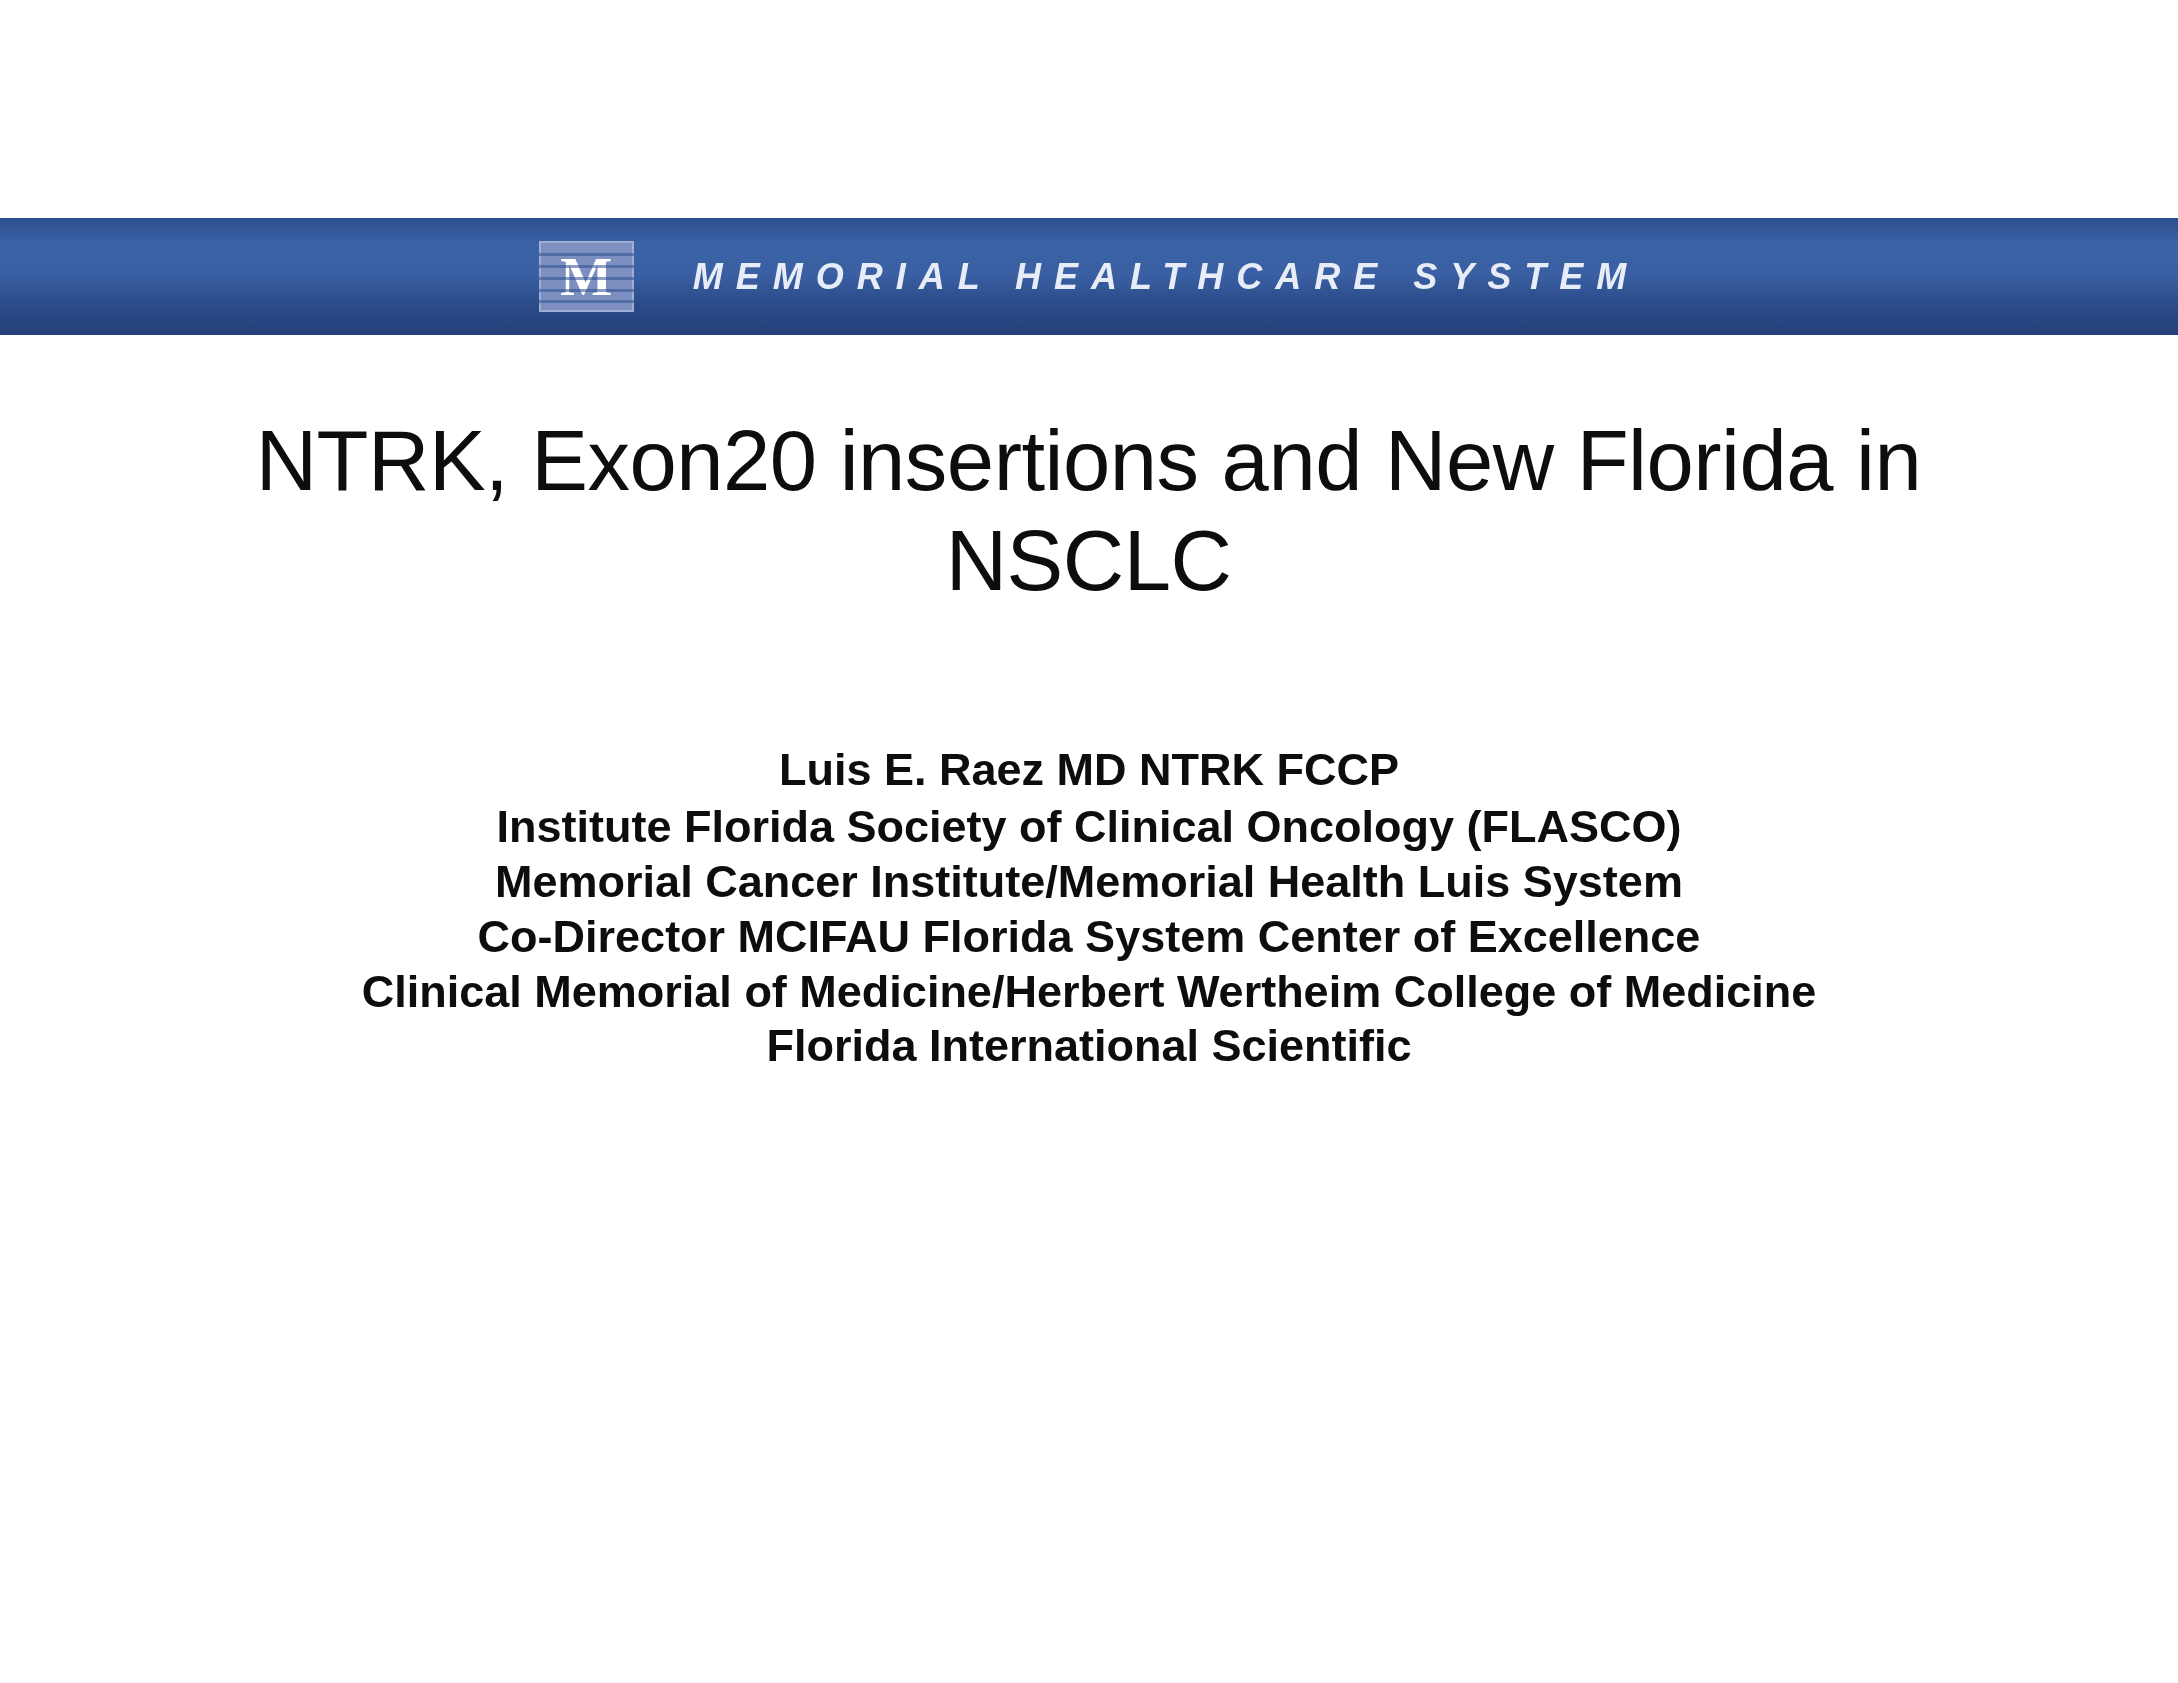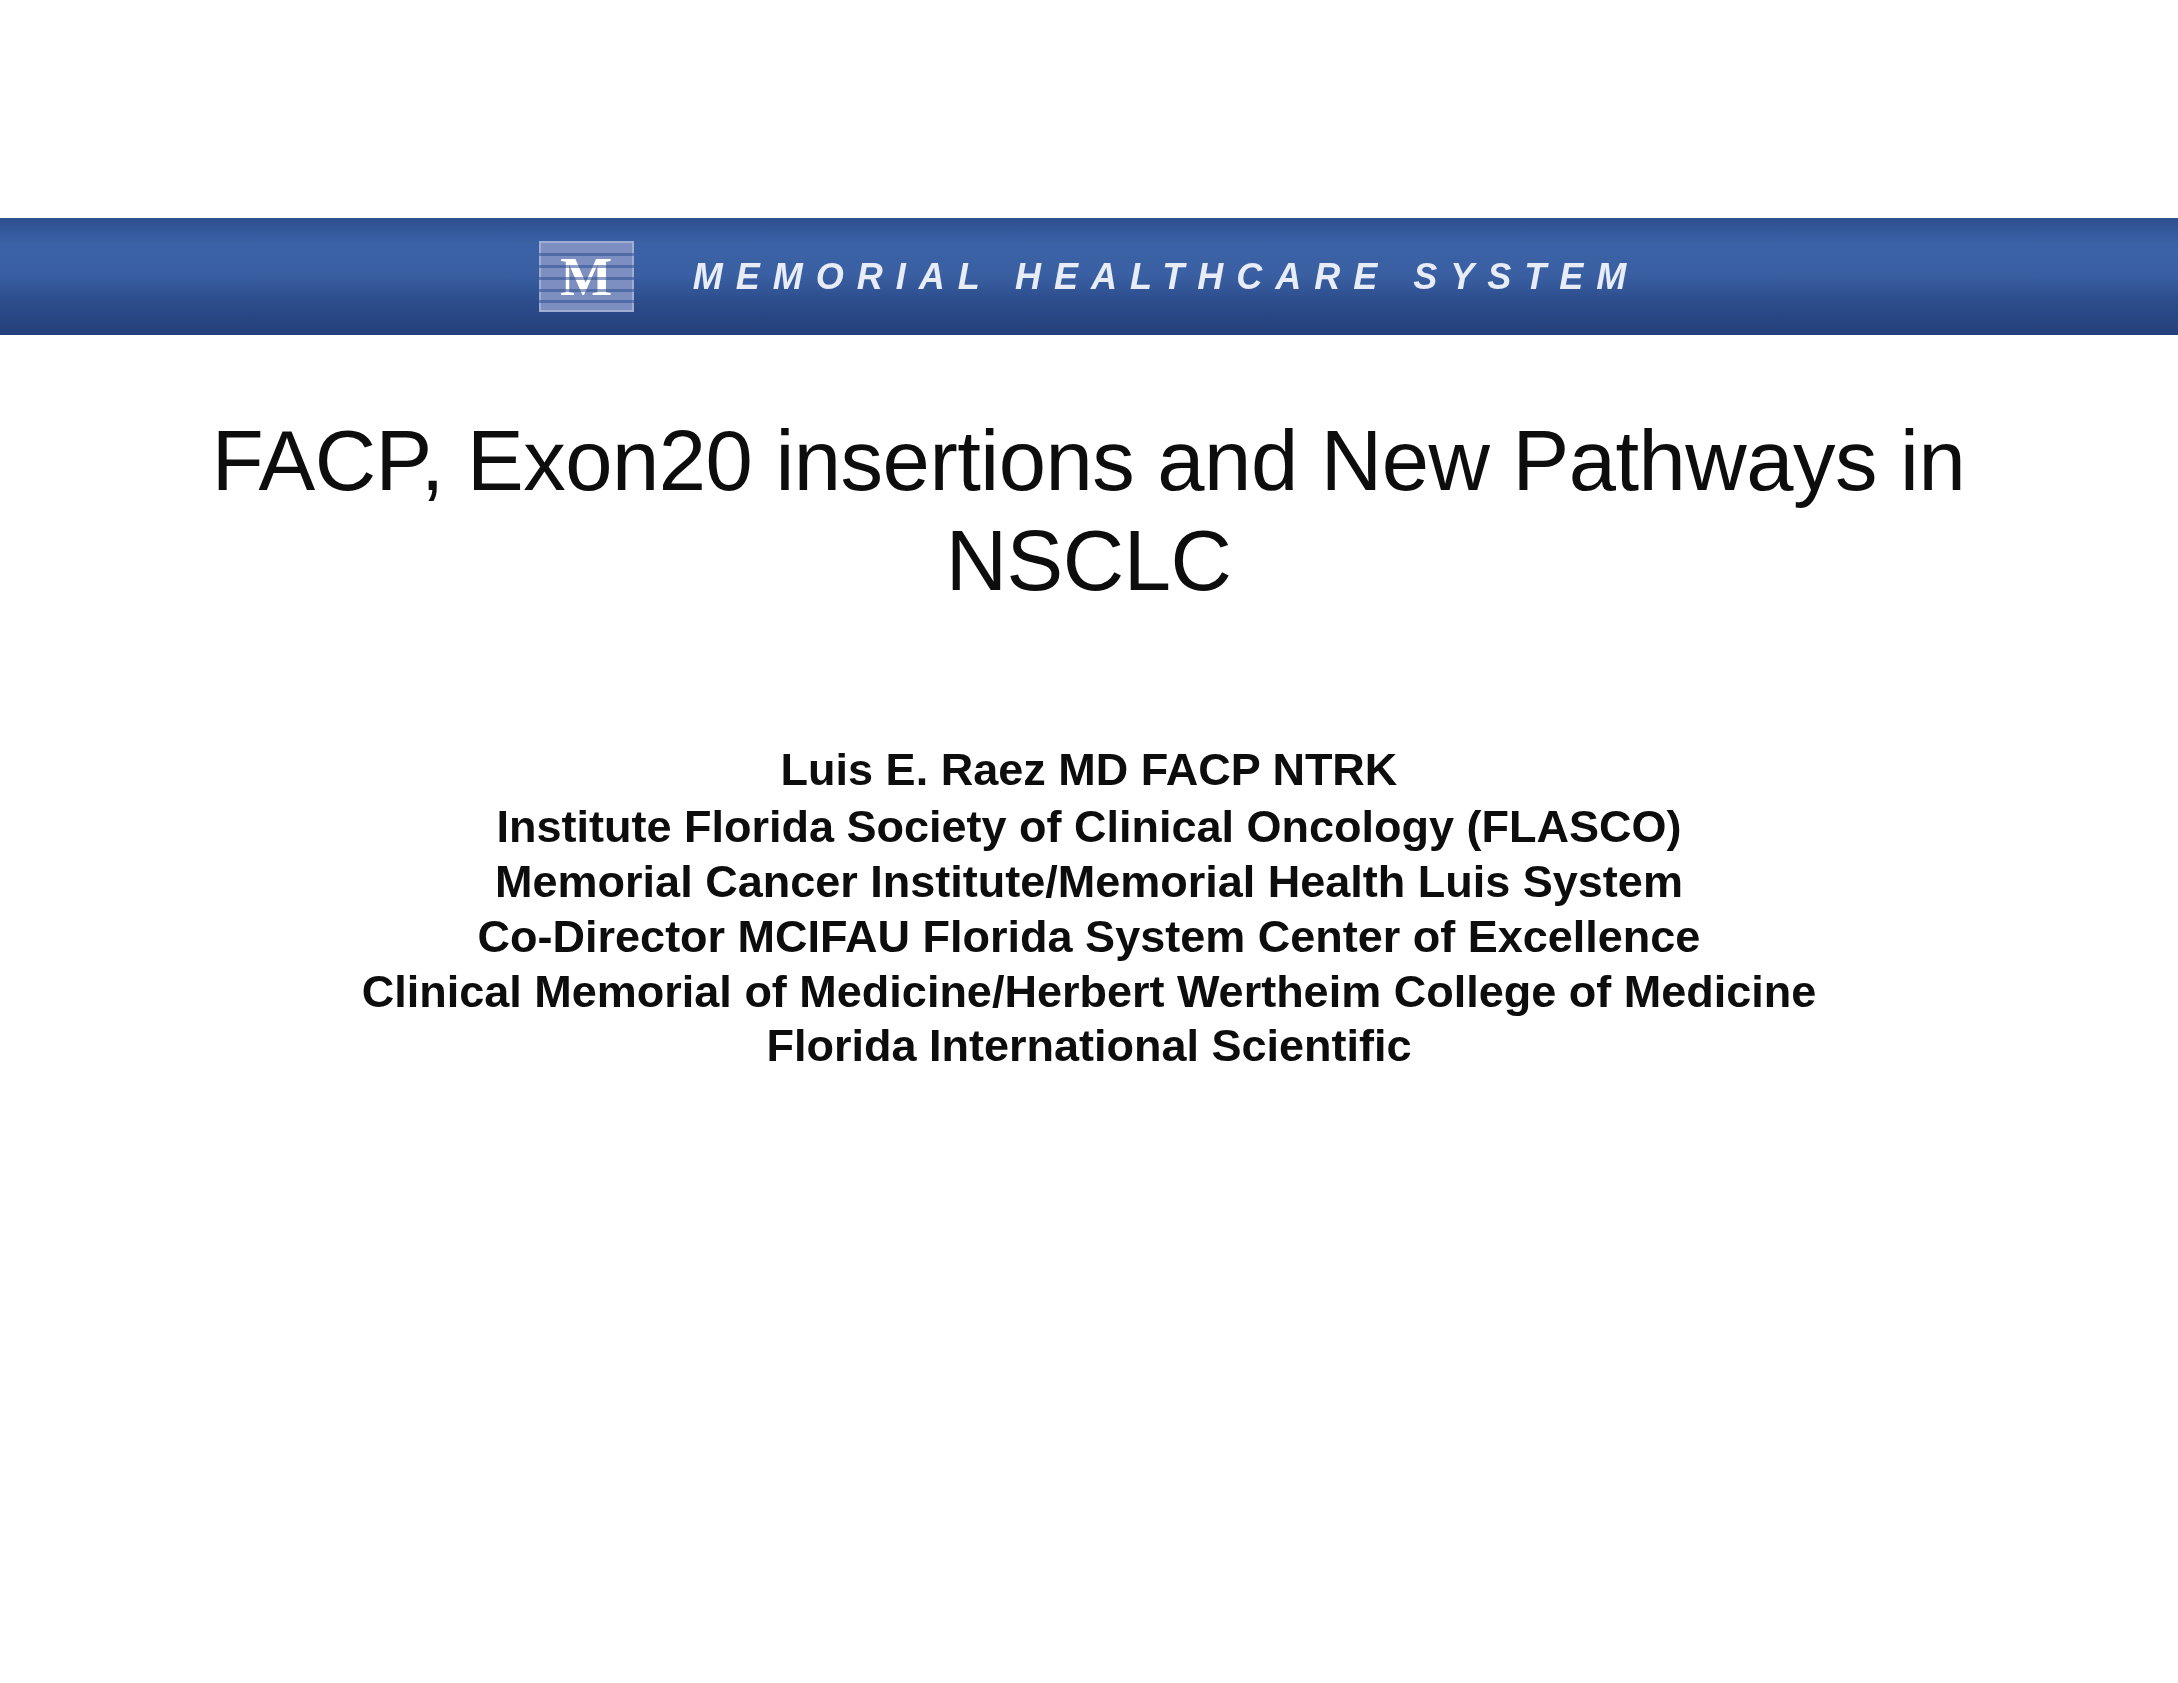--- a/index.html
+++ b/index.html
@@ -132,24 +132,24 @@
         <span class="stripe s1"></span>
         <span class="stripe s2"></span>
         <span class="stripe s3"></span>
         <span class="stripe s4"></span>
         <span class="stripe s5"></span>
       </div>
       <div class="banner-text">MEMORIAL HEALTHCARE SYSTEM</div>
     </div>
   </div>
 
-  <h1 class="title">FACP, Exon20 insertions and New Pathways in NSCLC</h1>
+  <h1 class="title">NTRK, Exon20 insertions and New Florida in NSCLC</h1>
 
   <div class="author-block">
-    <span class="line name">Luis E. Raez MD FACP NTRK</span>
+    <span class="line name">Luis E. Raez MD NTRK FCCP</span>
     <span class="line">Institute Florida Society of Clinical Oncology (FLASCO)</span>
     <span class="line">Memorial Cancer Institute/Memorial Health Luis System</span>
     <span class="line">Co-Director MCIFAU Florida System Center of Excellence</span>
     <span class="line">Clinical Memorial of Medicine/Herbert Wertheim College of Medicine</span>
     <span class="line">Florida International Scientific</span>
   </div>
 
 </div>
 
 

